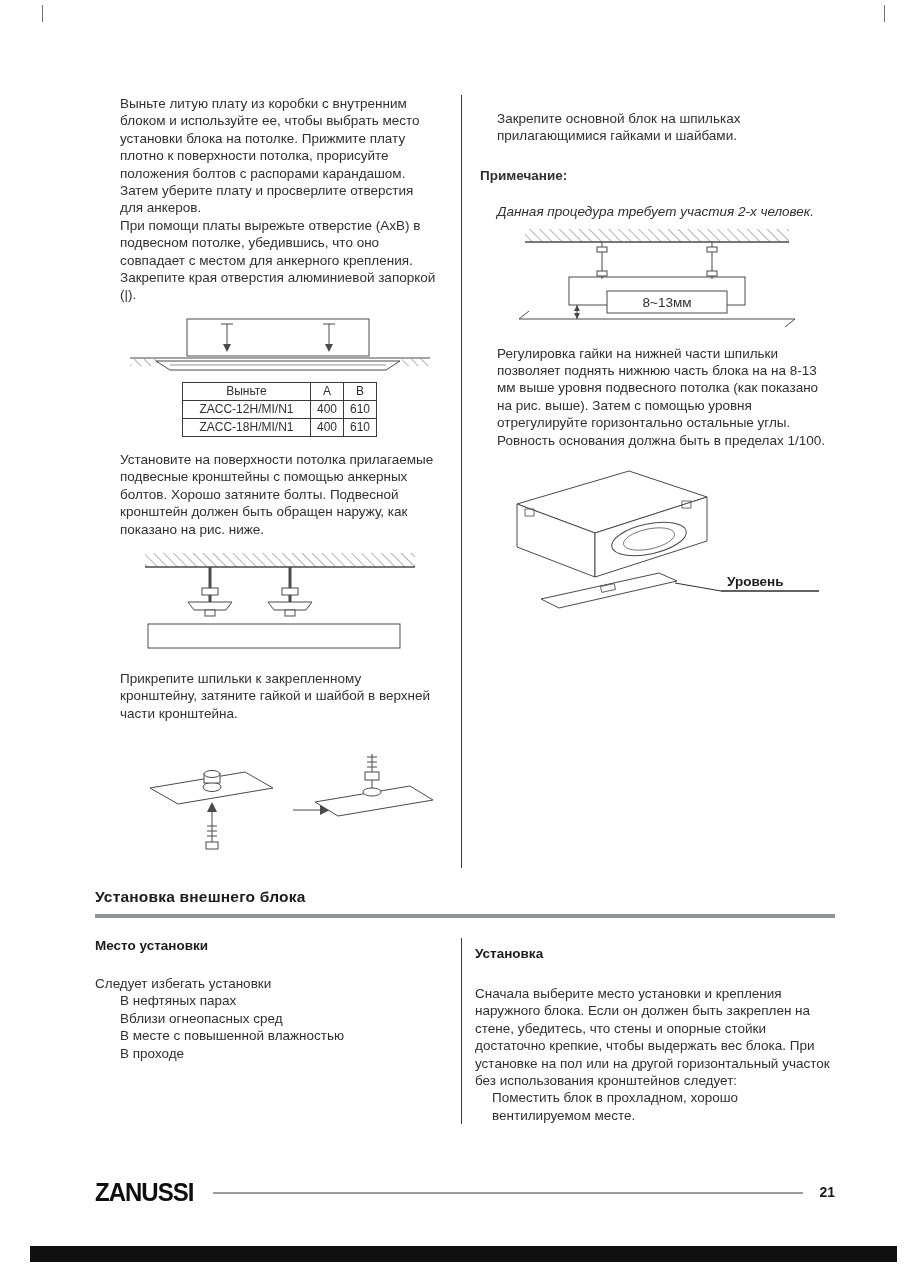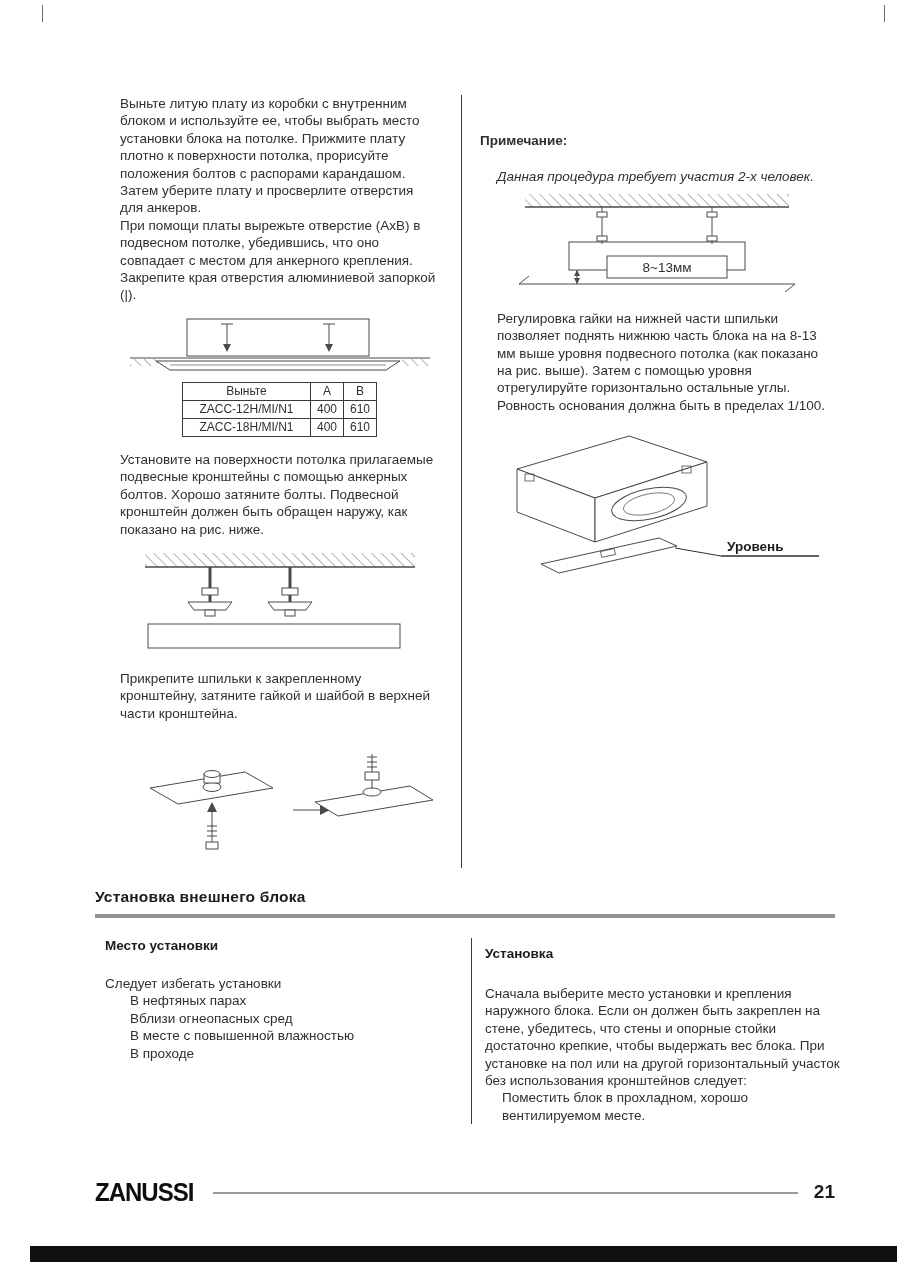--- a/index.html
+++ b/index.html
@@ -42,38 +42,38 @@
   .p-gap-lg { margin-top:20px; }
   .note-title { font-size:13.5px; margin-top:22px; }
   .note-text { font-size:13.5px; line-height:1.29; margin-top:19px; }
 
   
   .section-block { position:absolute; top:888px; left:95px; width:740px; }
   .section-title { font-size:15.5px; font-weight:bold; letter-spacing:0.2px; color:#1c1c1c; }
   .section-rule { height:4px; background:#8f9396; margin-top:8px; }
 
   
-  .bottom-section { position:absolute; top:938px; left:105px; width:740px; display:flex;justify-content:space-between; }
+  .bottom-section { position:absolute; top:938px; left:95px; width:740px; display:flex;justify-content:space-between; }
   .bottom-left  { width:367px; border-right:1px solid #3a3a3a; padding:0 20px 10px 0; }
   .bottom-right { flex:1; padding:8px 2px 0 13px; }
   .sub-heading { font-size:13.5px; font-weight:bold; color:#1c1c1c; }
   .avoid-intro { margin-top:22px; }
   .avoid-list { list-style:none; margin-top:0; }
   .avoid-list li { font-size:13.5px; line-height:1.29; margin-left:25px; }
   .install-para { margin-top:24px; }
   .install-item { margin-left:17px; }
 
   
   .footer { position:absolute; top:1178px; left:95px; width:740px; display:flex; align-items:center; }
   .brand-logo {
     font-size:24px; font-weight:bold; color:#0e0e0e;
     letter-spacing:-1px; transform:scale(1,1.08); transform-origin:left center;
   }
   .footer-line { flex:1; height:2px; background:#9a9a9a; margin:2px 16px 0 20px; }
-  .page-number { font-size:19px; font-weight:bold; color:#1c1c1c; }
+  .page-number { font-size:14px; font-weight:bold; color:#1c1c1c; }
 
   .bottom-bar { position:absolute; left:30px; top:1246px; width:867px; height:16px; background:#101010; }
 
   svg .ln { stroke:#4a4a4a; fill:none; }
   svg text { font-family:"Liberation Sans", sans-serif; }
 </style>
 </head>
 <body>
 
 <div class="crop crop-tl"></div>
@@ -161,20 +161,21 @@
       <polygon points="205,80 195,75 195,85" fill="#4a4a4a"></polygon>
       <polygon points="190,72 285,56 308,70 213,86" fill="#fff" stroke="#4a4a4a"></polygon>
       <line class="ln" x1="247" y1="24" x2="247" y2="60"></line>
       <path d="M242,27 h10 M242,32 h10 M242,37 h10" stroke="#4a4a4a" stroke-width="1" fill="none"></path>
       <rect x="240" y="42" width="14" height="8" fill="#fff" stroke="#4a4a4a"></rect>
       <ellipse cx="247" cy="62" rx="9" ry="4" fill="#fff" stroke="#4a4a4a"></ellipse>
     </svg>
   </div>
 
   <div class="top-right">
+    <p class="para ind">Закрепите основной блок на шпильках прилагающимися гайками и шайбами.</p>
 
     <p class="para bold note-title">Примечание:</p>
     <p class="para italic note-text ind">Данная процедура требует участия 2-х человек.</p>
 
     <svg class="diagram diag4" width="300" height="104" viewBox="0 0 300 104">
       <defs>
         <pattern id="hp4" width="7" height="14" patternUnits="userSpaceOnUse" patternTransform="rotate(-45)">
           <line x1="0" y1="0" x2="0" y2="14" stroke="#6a6a6a" stroke-width="1"></line>
         </pattern>
       </defs>

